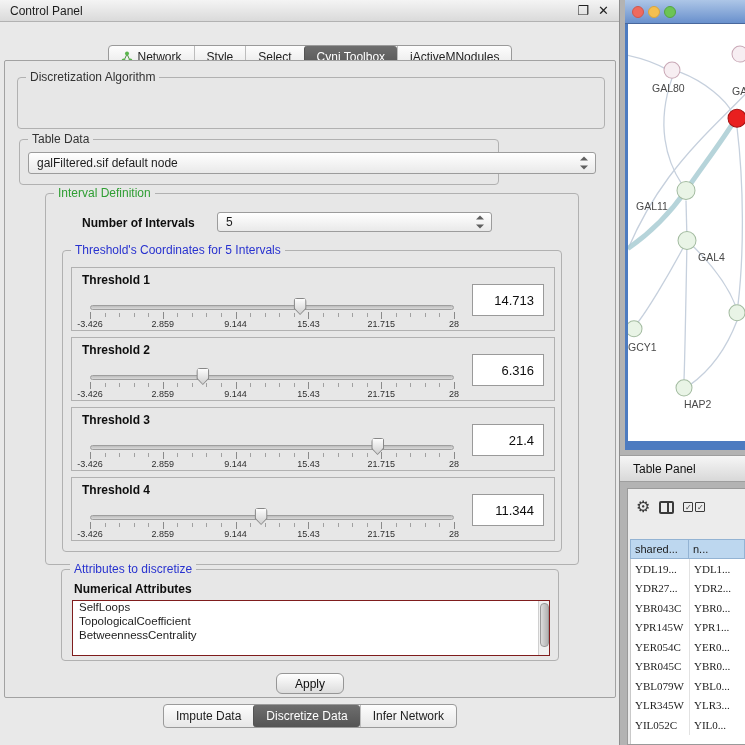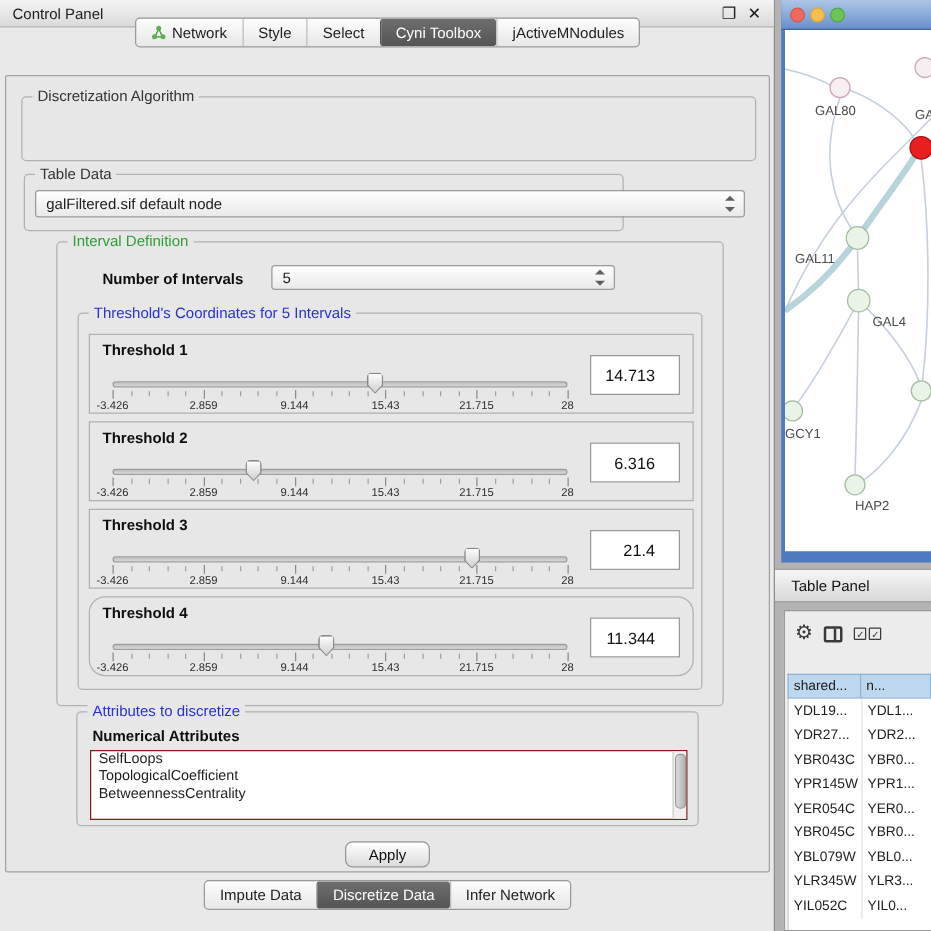--- a/index.html
+++ b/index.html
@@ -6,21 +6,21 @@
   html,body { width:745px; height:745px; }
   body { background:#b3b3b3; font-family:"Liberation Sans", sans-serif; position:relative; overflow:hidden; }
 
   
   .cp { position:absolute; left:0; top:0; width:620px; height:745px; background:#e9e9e9; border-right:1px solid #8e8e8e; }
   .cp-titlebar { position:absolute; left:0; top:0; width:100%; height:22px; background:linear-gradient(#f4f4f4,#dadada); border-bottom:1px solid #b2b2b2; display:flex; align-items:center; padding:0 10px; font-size:12px; color:#1c1c1c; }
   .cp-title { flex:1; }
   .win-btn { font-size:13px; color:#222; margin-left:9px; cursor:default; line-height:1; }
 
   .top-tabs, .bottom-tabs { position:absolute; left:0; width:620px; display:flex; justify-content:center; }
-  .top-tabs { top:14px; }
+  .top-tabs { top:45px; }
   .bottom-tabs { top:704px; }
   .seg { display:flex; align-items:stretch; border:1px solid #9a9a9a; border-radius:4px; background:linear-gradient(#fdfdfd,#e7e7e7); height:24px; overflow:hidden; }
   .seg .tab { display:flex; align-items:center; gap:5px; padding:0 12px; font-size:12px; color:#1d1d1d; border-left:1px solid #bdbdbd; white-space:nowrap; }
   .seg .tab:first-child { border-left:none; }
   .seg .tab.selected { background:linear-gradient(#6e6e6e,#545454); color:#fff; border-left-color:#545454; border-radius:3px; }
 
   .content { position:absolute; left:4px; top:60px; width:612px; height:638px; border:1px solid #a2a2a2; background:#e7e7e7; border-radius:2px; }
 
   .group { position:absolute; border:1px solid #b1b1b1; border-radius:4px; }
   .gtitle { position:absolute; top:-8px; left:8px; background:#e7e7e7; padding:0 4px; font-size:12px; color:#333; white-space:nowrap; }
@@ -47,21 +47,21 @@
   .tlabel { position:absolute; left:10px; top:5px; font-size:12px; font-weight:700; color:#0e0e0e; }
   .slider { position:absolute; left:18px; top:30px; width:364px; height:32px; }
   .track { position:absolute; left:0; right:0; top:7px; height:5px; background:linear-gradient(#bdbdbd,#d9d9d9); border:1px solid #9e9e9e; border-radius:3px; }
   .thumb { position:absolute; top:0; width:13px; height:17px; transform:translateX(-50%); background:#878787; clip-path:polygon(0 0,100% 0,100% 60%,50% 100%,0 60%); border-radius:4px 4px 0 0; }
   .thumb::after { content:""; position:absolute; left:1px; top:1px; right:1px; bottom:1px; background:linear-gradient(#fdfdfd,#cfcfcf); clip-path:polygon(0 0,100% 0,100% 60%,50% 100%,0 60%); }
   .ticks { position:absolute; left:0; right:0; top:14px; height:8px; }
   .tick { position:absolute; top:1px; width:1px; height:4px; background:#a0a0a0; }
   .tick.major { top:0; height:7px; background:#8a8a8a; }
   .scale { position:absolute; left:0; right:0; top:21px; height:11px; font-size:9px; color:#2e2e2e; }
   .scale span { position:absolute; transform:translateX(-50%); white-space:nowrap; }
-  .vbox { position:absolute; right:10px; top:16px; width:72px; height:32px; border:1px solid #9a9a9a; background:#fff; display:flex; align-items:center; justify-content:flex-end; padding-right:19px; font-size:13px; color:#0e0e0e; }
+  .vbox { position:absolute; right:10px; top:16px; width:72px; height:32px; border:1px solid #9a9a9a; background:#fff; display:flex; align-items:center; justify-content:flex-end; padding-right:9px; font-size:13px; color:#0e0e0e; }
 
   
   .listbox { position:absolute; left:10px; top:30px; width:478px; height:56px; background:#fff; border:1px solid #7f1d1d; overflow:hidden; font-size:11.5px; color:#1d1d1d; }
   .li { padding-left:6px; line-height:13.8px; white-space:nowrap; }
   .lscroll { position:absolute; right:0; top:0; bottom:0; width:11px; background:#f0f0f0; border-left:1px solid #cfcfcf; }
   .lscroll::after { content:""; position:absolute; left:1px; top:2px; width:7px; height:42px; background:linear-gradient(90deg,#dcdcdc,#b2b2b2); border:1px solid #999; border-radius:4px; }
 
   .apply { position:absolute; left:50%; transform:translateX(-50%); top:612px; width:68px; height:21px; border:1px solid #969696; border-radius:6px; background:linear-gradient(#ffffff,#dcdcdc); font-size:12px; color:#0e0e0e; display:flex; align-items:center; justify-content:center; }
 
   .bold-label { font-weight:700; font-size:12px; color:#0e0e0e; position:absolute; }
@@ -85,21 +85,21 @@
   .colicon { width:15px; height:13px; border:2px solid #3a3a3a; border-radius:2px; position:relative; }
   .colicon::after { content:""; position:absolute; left:50%; top:0; bottom:0; width:2px; background:#3a3a3a; }
   .chkpair { display:flex; gap:2px; }
   .chk { width:10px; height:10px; border:1px solid #3a3a3a; border-radius:1px; font-size:8px; line-height:9px; color:#3a3a3a; text-align:center; }
   .tbl-head { position:absolute; top:50px; left:2px; right:0; height:20px; display:flex; }
   .th { background:#bdd7ef; border:1px solid #93b3d3; font-size:11px; color:#1c1c1c; display:flex; align-items:center; padding-left:4px; overflow:hidden; white-space:nowrap; }
   .th.c1 { width:58px; border-right:none; }
   .th.c2 { flex:1; }
   .tbl-rows { position:absolute; top:70px; left:2px; right:0; bottom:0; background:#fff; font-size:11px; color:#1d1d1d; border-left:1px solid #c9c9c9; }
   .tr { display:flex; height:19.5px; align-items:center; }
-  .td { overflow:hidden; white-space:nowrap; padding-left:4px; }
+  .td { overflow:hidden; white-space:nowrap; padding-left:4px;font-family:Liberation Serif, serif; }
   .td.c1 { width:58px; }
   .td.c2 { flex:1; border-left:1px solid #e2e2e2; height:100%; display:flex; align-items:center; }
 </style>
 </head>
 <body>
 
 <div class="cp">
   <div class="cp-titlebar">
     <span class="cp-title">Control Panel</span>
     <span class="win-btn">❐</span>
@@ -289,21 +289,21 @@
                 <span style="left: 40%;">9.144</span>
                 <span style="left: 60%;">15.43</span>
                 <span style="left: 80%;">21.715</span>
                 <span style="left: 100%;">28</span>
               </div>
             <div class="thumb" style="left: 78.9983%;"></div>
           </div>
           <div class="vbox">21.4</div>
         </div>
 
-        <div class="tblock" style="top:226px;border-radius:13px;">
+        <div class="tblock" style="top:226px;">
           <div class="tlabel">Threshold 4</div>
           <div class="slider">
             <div class="track"></div>
             <div class="ticks">
                 <span class="tick major" style="left: 0%;"></span>
                 <span class="tick" style="left: 4%;"></span>
                 <span class="tick" style="left: 8%;"></span>
                 <span class="tick" style="left: 12%;"></span>
                 <span class="tick" style="left: 16%;"></span>
                 <span class="tick major" style="left: 20%;"></span>

